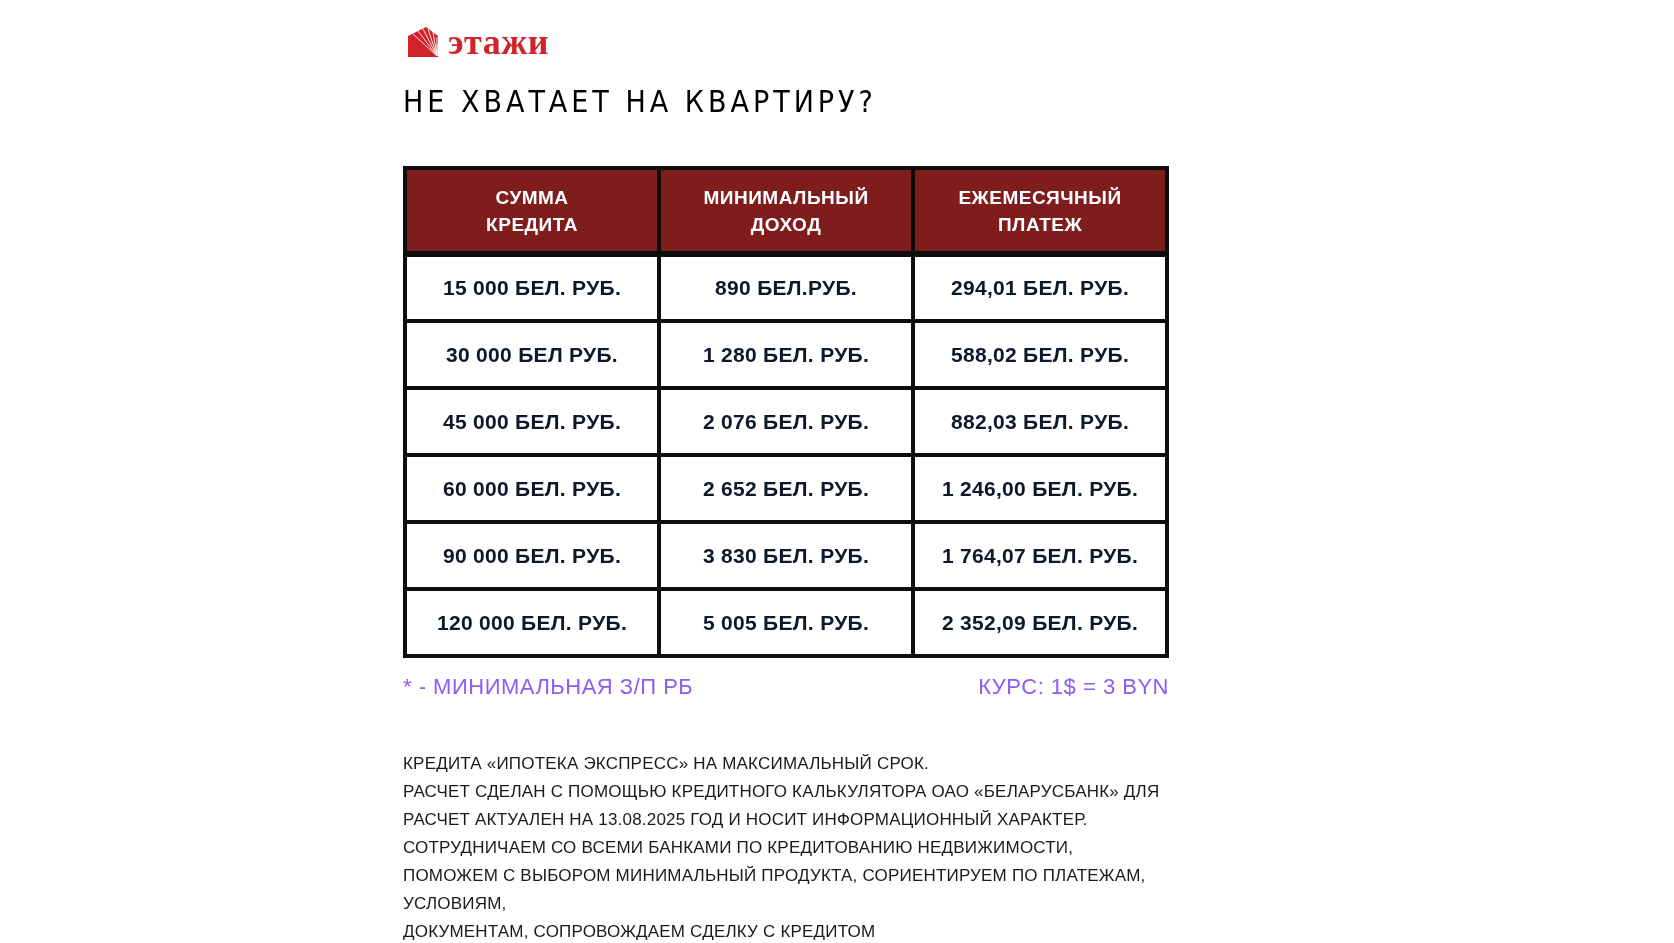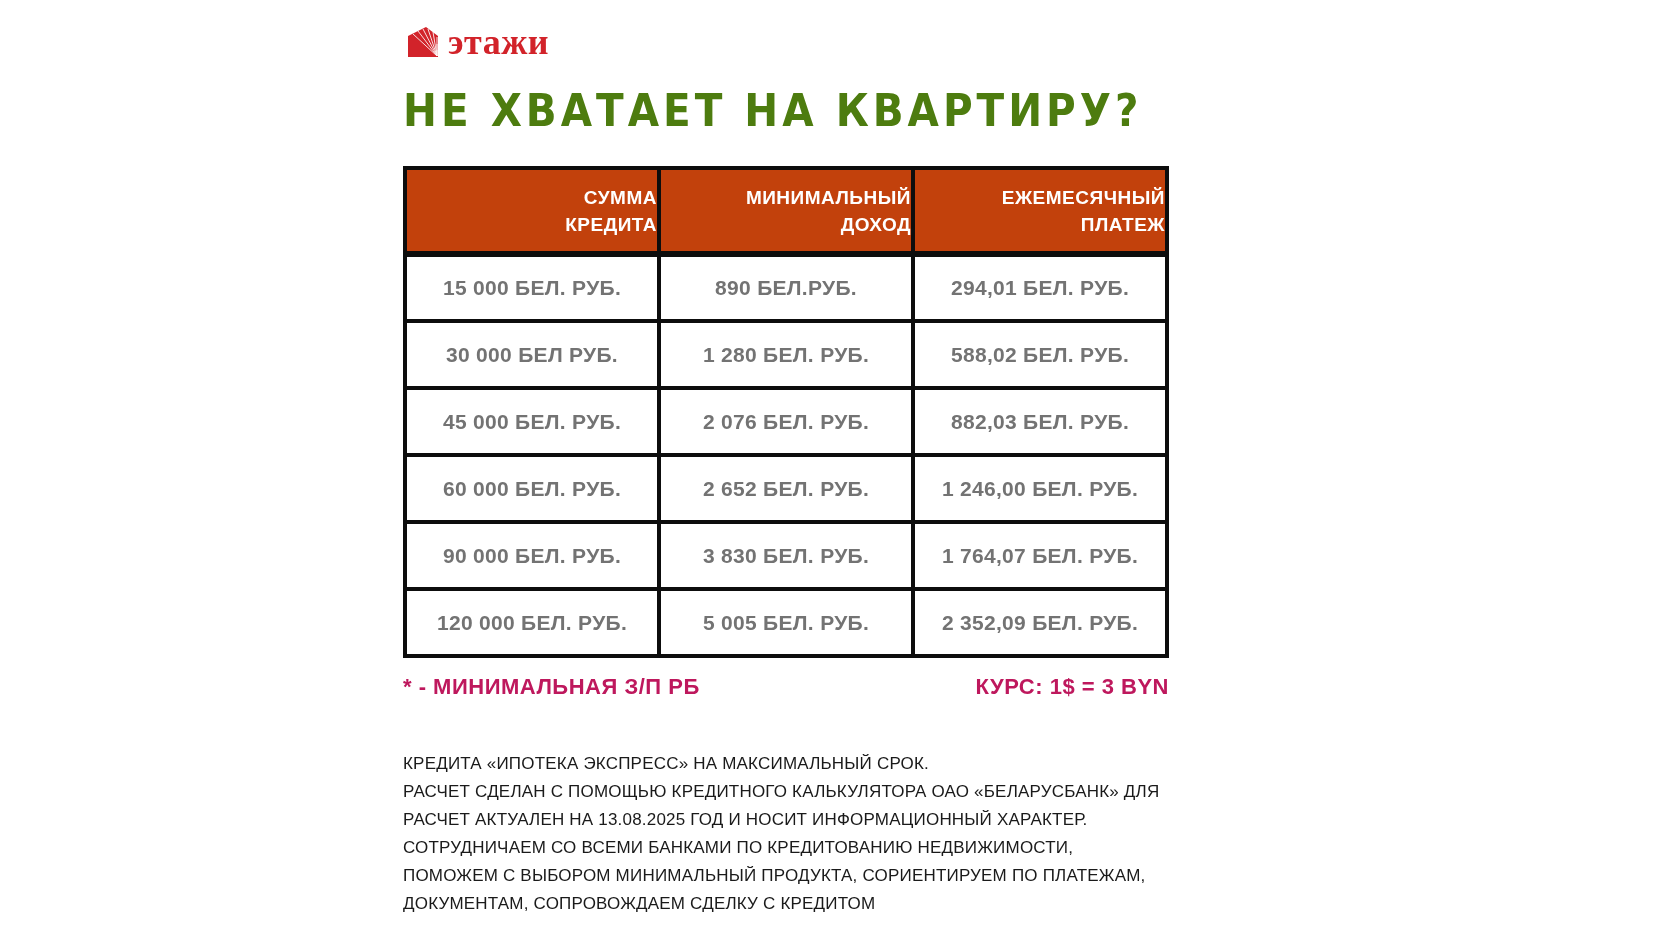--- a/index.html
+++ b/index.html
@@ -25,61 +25,60 @@
   .logo-icon { width: 36px; height: 36px; display: block; }
   .logo-text {
     font-size: 36px; font-weight: bold; letter-spacing: 0.5px;
     color: #d2232a; line-height: 36px;
     font-family: Liberation Serif, serif;
   }
 
   
   .title {
     position: absolute; left: 0; top: 84px; width: 100%;
-    font-size: 45px; font-weight: 700; letter-spacing: 4px;
-    color: #4d7c0f; white-space: nowrap;
+    font-size: 30px; font-weight: 400; letter-spacing: 4px;
+    color: #000000; white-space: nowrap;
     font-family: "DejaVu Sans", sans-serif;
     font-stretch: condensed;
   }
 
   
   table.credit {
     position: absolute; left: 0; top: 166px;
     width: 766px; height: 491px;
     border-collapse: collapse;
     table-layout: fixed;
   }
   table.credit th, table.credit td {
     border: 4px solid #0d0d0d;
     text-align: center; vertical-align: middle;
   }
   table.credit th {
-    background: #c2410c;
+    background: #7f1d1d;
     color: #ffffff;
     font-size: 19px; font-weight: 600; letter-spacing: 0.5px;
     height: 86px;
     border-bottom-width: 6px;
-    text-align: right;
   }
   table.credit th .hline { display: block; line-height: 27px; }
   table.credit td {
     background: #ffffff;
     font-size: 21px; font-weight: 700; letter-spacing: 0.3px;
-    color: #737373;
+    color: #0f172a;
     height: 67px;
   }
 
   
   .foot-row {
     position: absolute; left: 0; top: 674px; width: 766px;
     display: flex; justify-content: space-between; align-items: center;
   }
   .foot-left, .foot-right {
-    font-size: 22px; font-weight: 700; letter-spacing: 0.5px;
-    color: #be185d;
+    font-size: 22px; font-weight: 400; letter-spacing: 0.5px;
+    color: #8b5cf6;
   }
 
   
   .disclaimer {
     position: absolute; left: 0; top: 750px; width: 780px;
     font-size: 17px; font-weight: 500; letter-spacing: 0.2px;
     line-height: 28px; color: #1a1a1a;
   }
 </style>
 </head>
@@ -161,16 +160,17 @@
     <span class="foot-left">* - МИНИМАЛЬНАЯ З/П РБ</span>
     <span class="foot-right">КУРС: 1$ = 3 BYN</span>
   </div>
 
   <div class="disclaimer">
     <div>КРЕДИТА «ИПОТЕКА ЭКСПРЕСС» НА МАКСИМАЛЬНЫЙ СРОК.</div>
     <div>РАСЧЕТ СДЕЛАН С ПОМОЩЬЮ КРЕДИТНОГО КАЛЬКУЛЯТОРА ОАО «БЕЛАРУСБАНК» ДЛЯ</div>
     <div>РАСЧЕТ АКТУАЛЕН НА 13.08.2025 ГОД И НОСИТ ИНФОРМАЦИОННЫЙ ХАРАКТЕР.</div>
     <div>СОТРУДНИЧАЕМ СО ВСЕМИ БАНКАМИ ПО КРЕДИТОВАНИЮ НЕДВИЖИМОСТИ,</div>
     <div>ПОМОЖЕМ С ВЫБОРОМ МИНИМАЛЬНЫЙ ПРОДУКТА, СОРИЕНТИРУЕМ ПО ПЛАТЕЖАМ,</div>
+    <div>УСЛОВИЯМ,</div>
     <div>ДОКУМЕНТАМ, СОПРОВОЖДАЕМ СДЕЛКУ С КРЕДИТОМ</div>
   </div>
 
 </div>
 
 </body></html>

